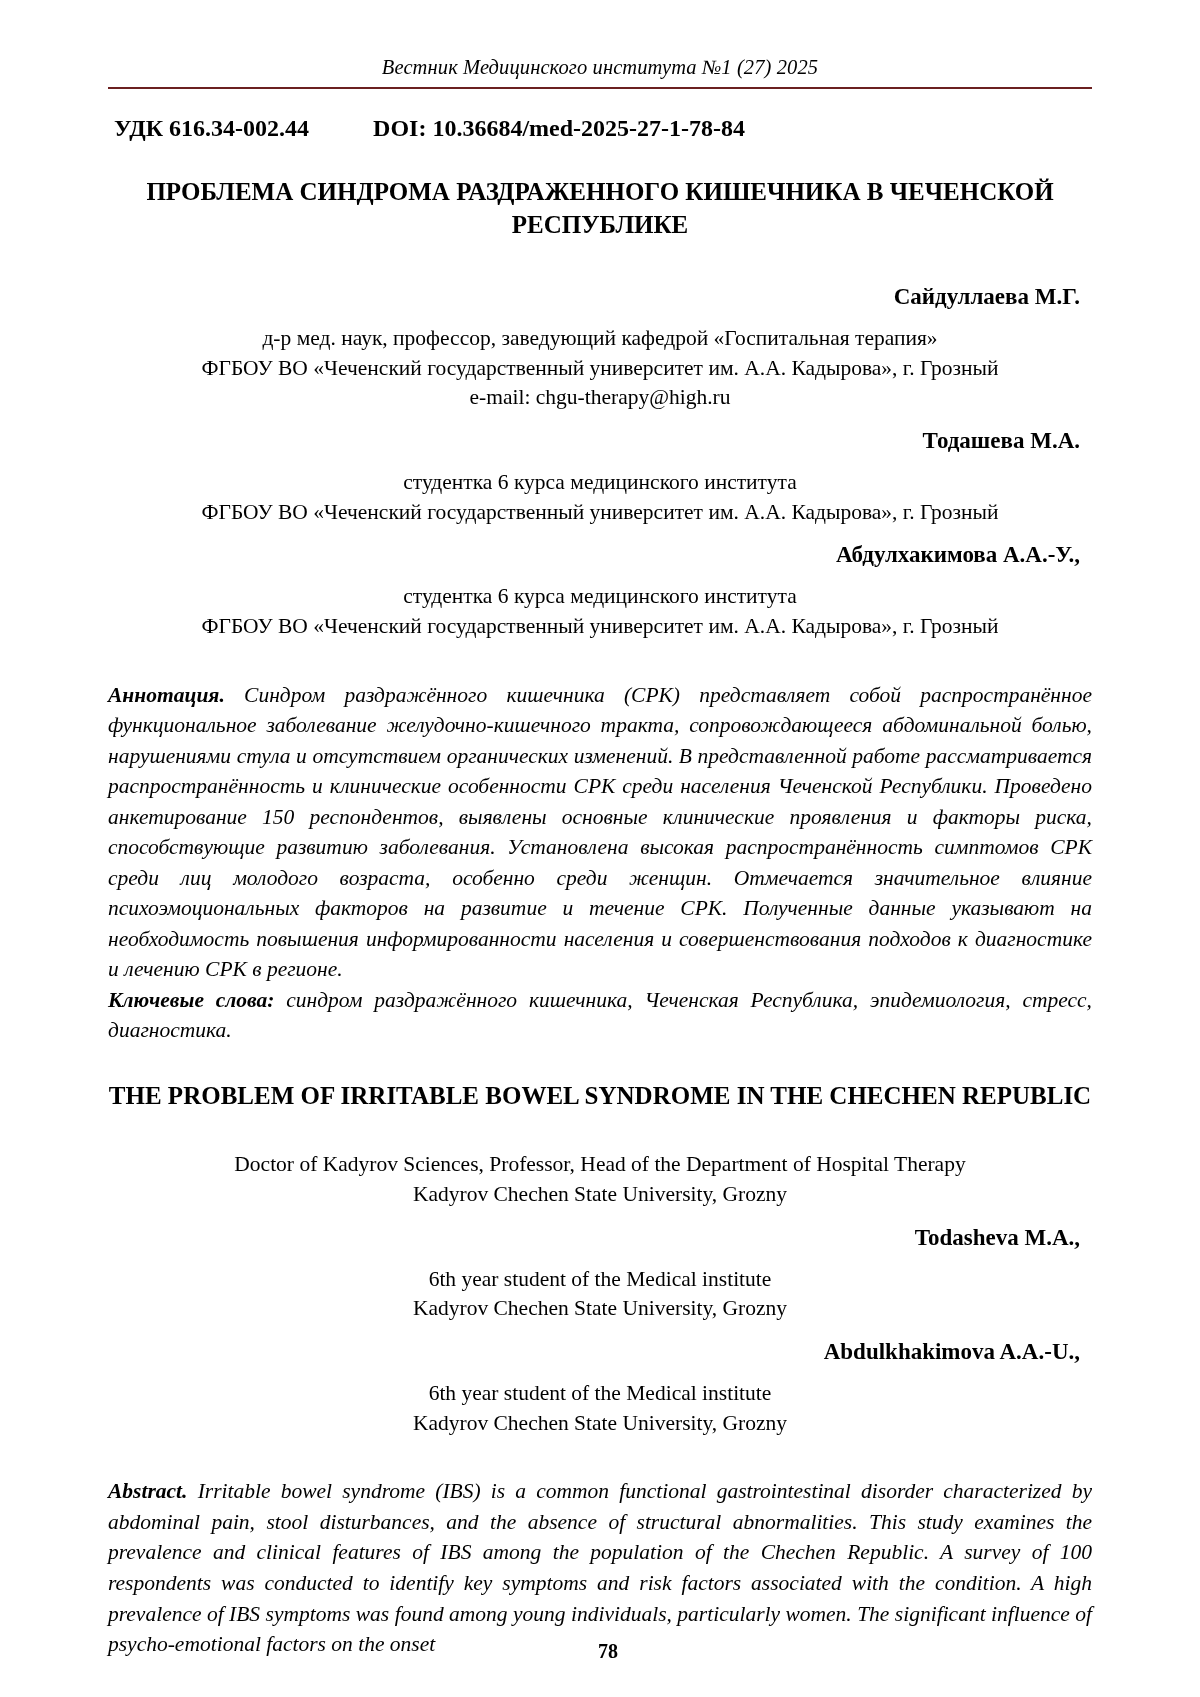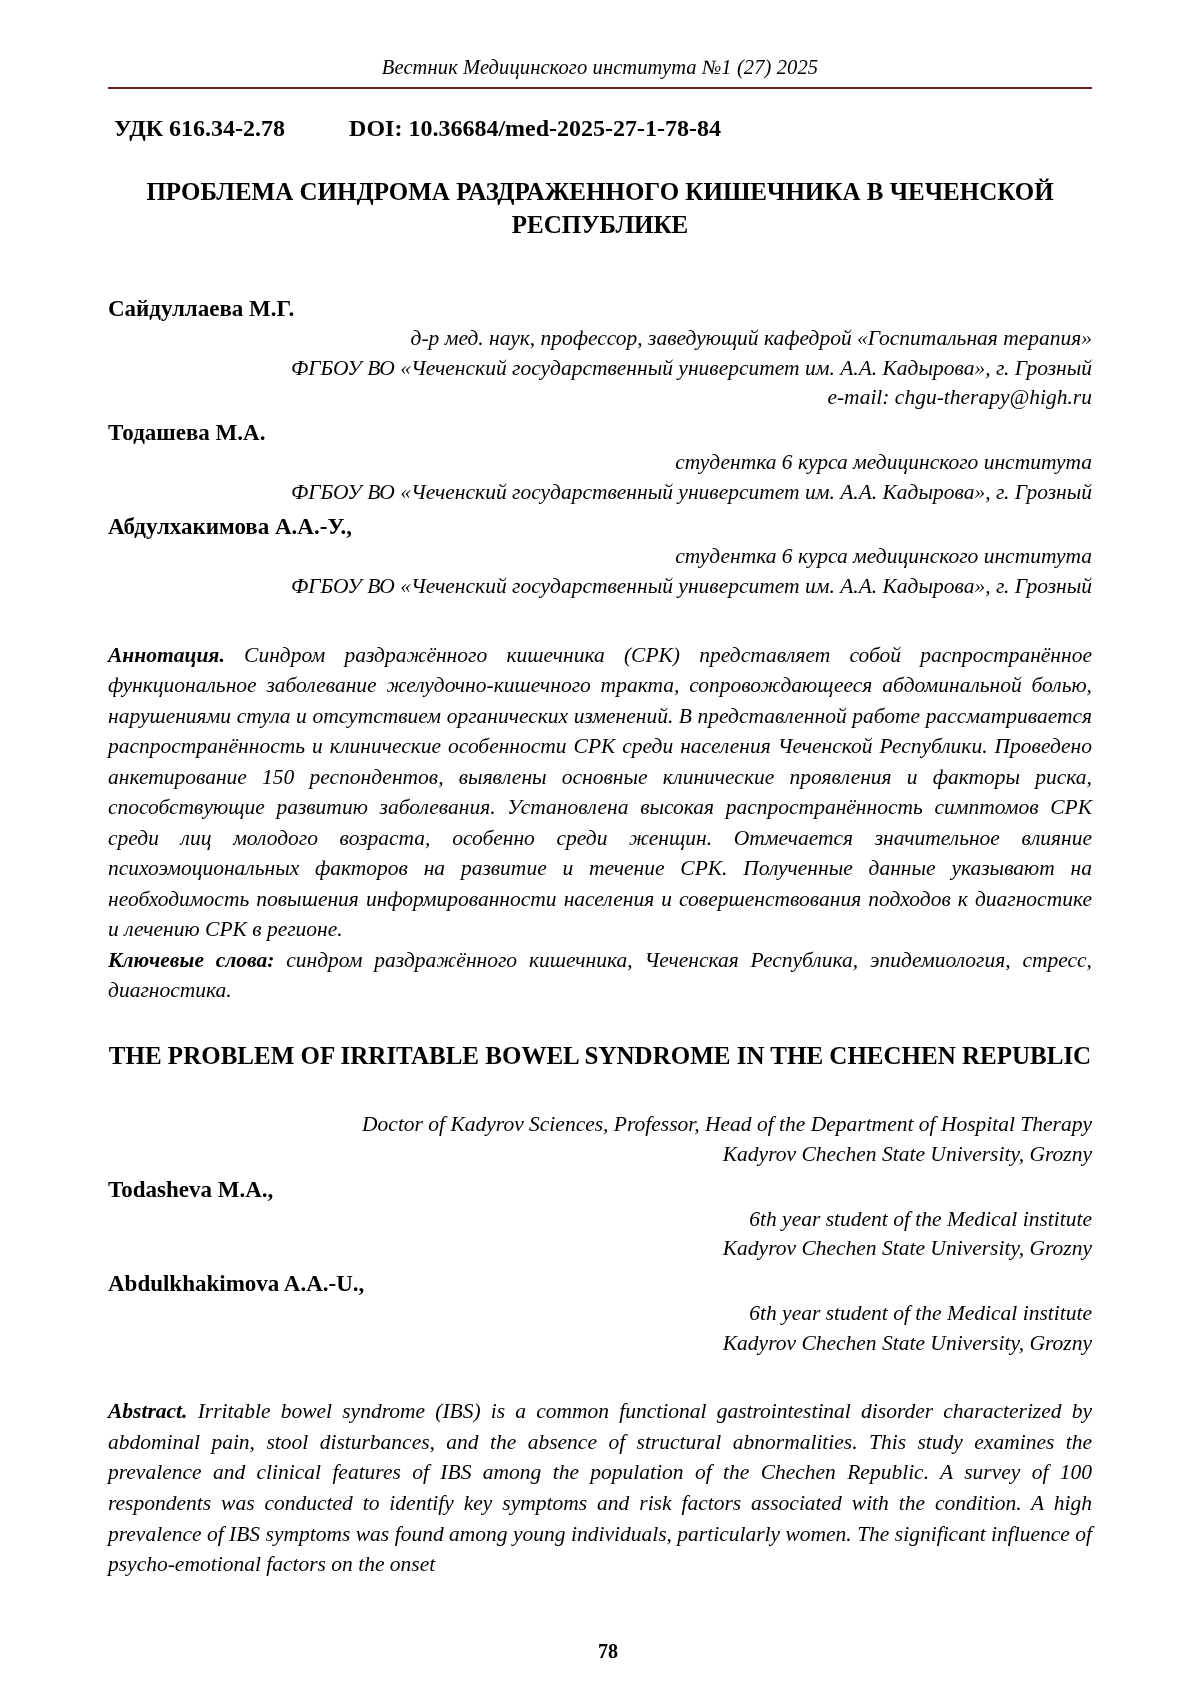--- a/index.html
+++ b/index.html
@@ -44,35 +44,34 @@
     margin-right: 64px;
   }
   .title-ru, .title-en {
     text-align: center;
     font-weight: bold;
     font-size: 25px;
     line-height: 1.3;
     margin: 0 0 0 0;
   }
   .title-ru {
-    margin-bottom: 52px;
+    margin-bottom: 40px;
   }
   .title-en {
     margin-bottom: 38px;
   }
   .author-name {
-    text-align: left;
+    text-align: right;
     font-weight: bold;
     font-size: 23px;
     line-height: 1.35;
-    margin: 0;
+    margin: 12px;
   }
   .author-line {
-    text-align: right;
-    font-style: italic;
+    text-align: center;
     font-size: 21.5px;
     line-height: 1.38;
     margin: 0;
   }
   .author-block {
     margin-bottom: 4px;
   }
   .spacer-lg { height: 34px; }
   .abstract {
     text-align: justify;
@@ -114,21 +113,21 @@
 </style>
 </head>
 <body>
 
 <div class="page">
 
   <div class="running-head">Вестник Медицинского института №1 (27) 2025</div>
   <hr class="head-rule">
 
   <div class="udc-row">
-    <span class="udc">УДК 616.34-2.78</span>
+    <span class="udc">УДК 616.34-002.44</span>
     <span class="doi">DOI: 10.36684/med-2025-27-1-78-84</span>
   </div>
 
   <div class="title-ru">ПРОБЛЕМА СИНДРОМА РАЗДРАЖЕННОГО КИШЕЧНИКА В ЧЕЧЕНСКОЙ РЕСПУБЛИКЕ</div>
 
   <div class="author-block">
     <div class="author-name">Сайдуллаева М.Г.</div>
     <div class="author-line">д-р мед. наук, профессор, заведующий кафедрой «Госпитальная терапия»</div>
     <div class="author-line">ФГБОУ ВО «Чеченский государственный университет им. А.А. Кадырова», г. Грозный</div>
     <div class="author-line">e-mail: chgu-therapy@high.ru</div>

